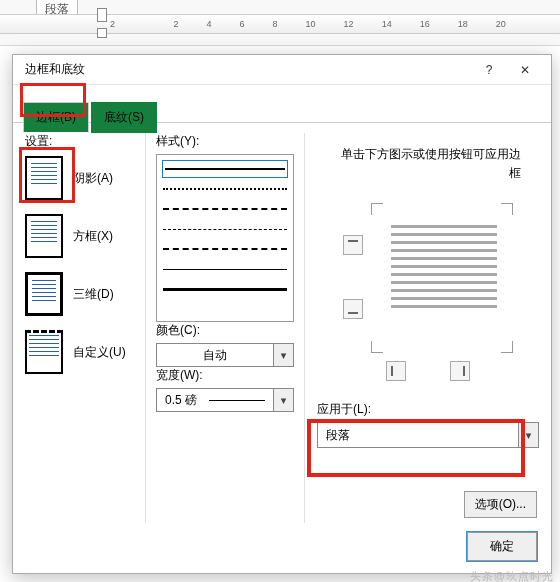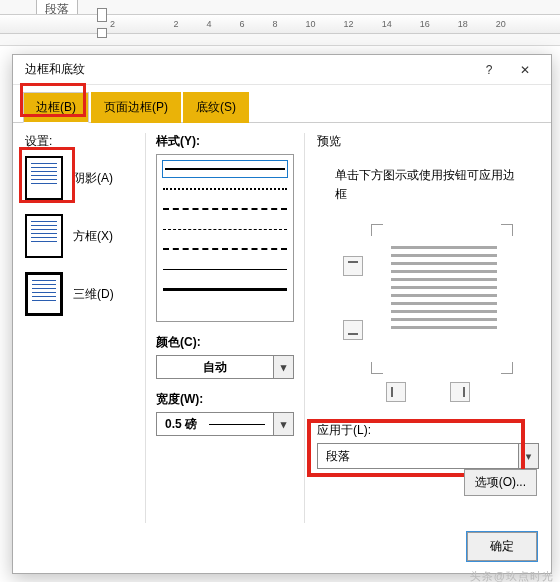--- a/index.html
+++ b/index.html
@@ -89,22 +89,22 @@
     border-bottom: 1px solid #ccc;
     gap: 2px;
     position: relative;
   }
   .tab {
     padding: 6px 12px;
     border: 1px solid transparent;
     border-bottom: none;
     cursor: pointer;
     position: relative;
-    top: 1px;
-    background: #eab308;
+    top: 11px;
+    background: #15803d;
   }
   .tab.active {
     border-color: #ccc;
     border-bottom: 1px solid #fff;
   }
   .red-box-tab {
     position: absolute;
     left: 7px; top: -2px;
     width: 66px; height: 34px;
     border: 3px solid #e2231a;
@@ -166,41 +166,40 @@
     border-top:3px dashed #000;
     border-bottom:2px solid #000;
   }
 
   
   .col-mid {
     width: 160px;
     border-left: 1px solid #e0e0e0;
     border-right: 1px solid #e0e0e0;
     padding: 0 10px;
-    font-weight: bold;
   }
   .style-list {
     border: 1px solid #999;
     height: 168px;
     margin-top: 4px;
     overflow-y: scroll;
     padding: 6px;
   }
   .style-line {
     height: 16px;
     display: flex; align-items: center;
     margin-bottom: 4px;
   }
   .sl-solid { border-top: 2px solid #000; width: 100%; }
   .sl-selected { outline: 1px solid #1979ca; padding:2px; }
   .sl-dot { border-top: 2px dotted #000; width: 100%; }
   .sl-dash { border-top: 2px dashed #000; width: 100%; }
   .sl-thin { border-top: 1px solid #000; width: 100%; }
 
-  .field-label { margin-top: 12px; }
+  .field-label { }
   .combo {
     margin-top: 4px;
     display: flex;
     border: 1px solid #888;
     height: 24px;
   }
   .combo .combo-val {
     flex: 1; padding: 3px 8px;
     text-align: center;
     display:flex; align-items:center; justify-content:center;
@@ -215,21 +214,21 @@
   .width-combo .combo-val { justify-content: flex-start; gap:12px; }
   .width-line { flex:1; height:1px; background:#000; }
 
   
   .col-right {
     flex: 1;
     padding-left: 12px;
     position: relative;
   }
   .preview-hint {
-    text-align: left;
+    text-align: right;
     padding: 12px 18px;
     line-height: 1.6;
   }
   .preview-box {
     position: relative;
     margin: 8px auto 0 auto;
     width: 170px;
     height: 150px;
   }
   .corner {
@@ -275,21 +274,21 @@
   }
   .red-box-apply {
     position:absolute;
     border:4px solid #e2231a;
     left: 2px; top: 286px;
     width: 218px; height: 58px;
     pointer-events:none;
   }
   .options-btn {
     position:absolute;
-    right: 2px; top: 336px;
+    right: 2px; top: 358px;
     border:1px solid #999;
     padding: 4px 10px;
     background:#efefef;
     cursor:pointer;
   }
 
   
   .button-bar {
     position: absolute;
     right: 14px; bottom: 12px;
@@ -337,21 +336,20 @@
 
 <div class="dialog">
   <div class="titlebar">
     <div class="title">边框和底纹</div>
     <div class="tb-btn">?</div>
     <div class="tb-btn">✕</div>
   </div>
 
   <div class="tabs">
     <div class="tab active">边框(B)</div>
-    <div class="tab">页面边框(P)</div>
     <div class="tab">底纹(S)</div>
     <div class="red-box-tab"></div>
   </div>
 
   <div class="body-area">
 
     <div class="col-left">
       <div class="section-label">设置:</div>
       <div class="setting-opts">
         <div class="setting-opt">
@@ -380,20 +378,31 @@
           <div class="setting-icon threeD-icon">
             <div class="line"></div>
               <div class="line"></div>
               <div class="line"></div>
               <div class="line"></div>
               <div class="line"></div>
               <div class="line"></div>
           </div>
           <span>三维(D)</span>
         </div>
+        <div class="setting-opt">
+          <div class="setting-icon custom-icon">
+            <div class="line"></div>
+              <div class="line"></div>
+              <div class="line"></div>
+              <div class="line"></div>
+              <div class="line"></div>
+              <div class="line"></div>
+          </div>
+          <span>自定义(U)</span>
+        </div>
       </div>
       <div class="red-box-setting"></div>
     </div>
 
     <div class="col-mid">
       <div class="section-label">样式(Y):</div>
       <div class="style-list">
         <div class="style-line sl-selected">
             <div class="sl-solid"></div>
           </div>
@@ -431,21 +440,20 @@
           <span>0.5 磅</span>
             <div class="width-line"></div>
         </div>
         <div class="combo-btn">
             <span class="caret-down"></span>
           </div>
       </div>
     </div>
 
     <div class="col-right">
-      <div class="section-label">预览</div>
       <div class="preview-hint">单击下方图示或使用按钮可应用边框</div>
 
       <div class="preview-box">
         <div class="corner tl"></div>
         <div class="corner tr"></div>
         <div class="corner bl"></div>
         <div class="corner br"></div>
         <div class="edge-btn" style="left:0; top:32px">
             <div class="eb" style="border-top:2px solid #666"></div>
           </div>

